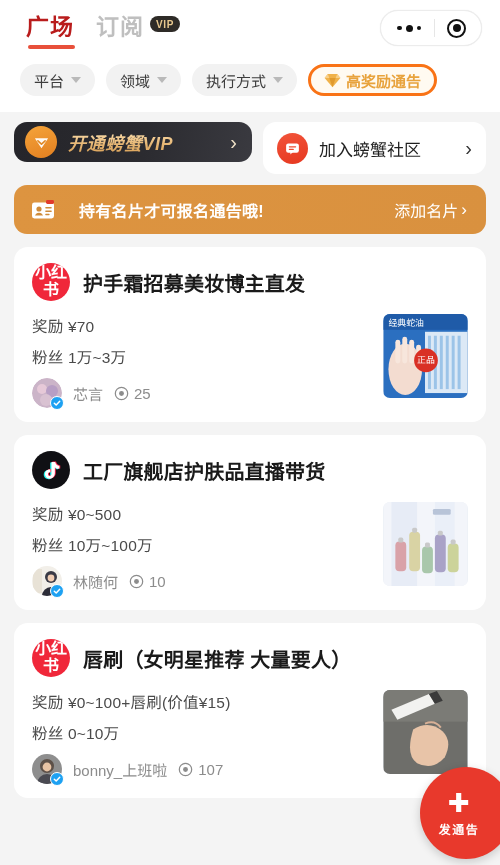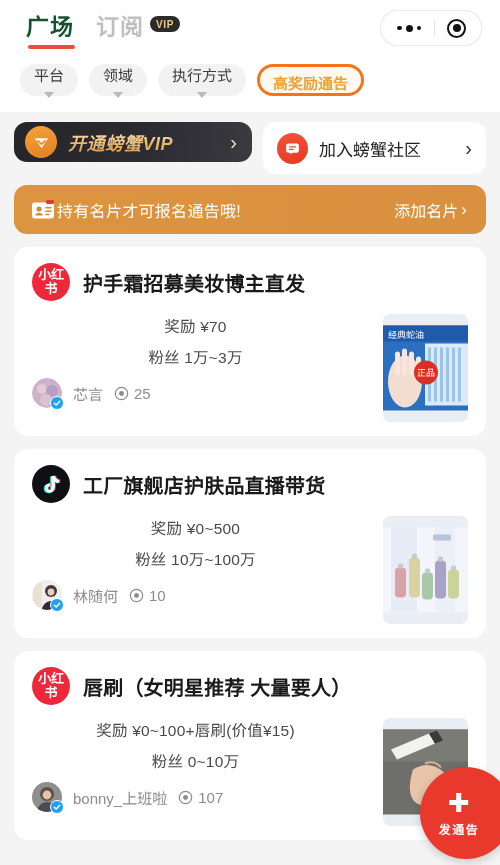--- a/index.html
+++ b/index.html
@@ -38,21 +38,21 @@
 
   
   .navbar {
     height:56px; background:#fff;
     display:flex; align-items:center; justify-content:space-between;
     padding:0 18px 0 26px;
   }
   .tabs { display:flex; align-items:flex-end; gap:22px; }
   .tab { position:relative; padding-bottom:7px; cursor:pointer; }
   .tab .tlabel { font-size:23px; font-weight:700; color:#bfbfbf; letter-spacing:1px; }
-  .tab.active .tlabel { color:#14532d; }
+  .tab.active .tlabel { color:#b91c1c; }
   .tab.active::after {
     content:""; position:absolute; left:2px; bottom:0;
     width:47px; height:3.5px; background:#e8503a; border-radius:2px;
   }
   .vip-badge {
     display:inline-block; vertical-align:middle; margin-left:6px;
     background:#2e2b27; color:#e9c98f; font-size:10px; font-weight:700;
     padding:2.5px 6px; border-radius:8px; letter-spacing:.6px;
     position:relative; top:-6px;
   }
@@ -71,21 +71,21 @@
           display:flex;align-items:center;justify-content:center; }
   .ring span { width:8px;height:8px;background:#111;border-radius:50%;display:block; }
 
   
   .filters { background:#fff; display:flex; align-items:center; gap:11px;
              padding:8px 20px 16px 20px; }
   .chip {
     display:flex; align-items:center; gap:7px;
     background:#f2f2f2; border-radius:16px;
     height:32px; padding:0 14px;
-    font-size:15px; color:#3d3d3d; cursor:pointer; white-space:nowrap;flex-direction:column;
+    font-size:15px; color:#3d3d3d; cursor:pointer; white-space:nowrap;
   }
   .caret { width:0;height:0;border-left:5px solid transparent;
            border-right:5px solid transparent;border-top:6px solid #b9b9b9; }
   .chip.gold {
     background:#fffaf1; color:#e8a33d; font-weight:600;
     border:3px solid #f97316; gap:5px; padding:0 13px;
   }
   .gem { width:17px;height:15px;display:block; }
 
   
@@ -123,51 +123,51 @@
   .comm-text { margin-left:11px; font-size:17px; color:#1f1f1f; white-space:nowrap; }
   .comm-arrow { margin-left:auto; color:#333; font-size:20px; font-weight:300; }
 
   
   .notice {
     margin-top:11px; height:49px; border-radius:13px;
     background:linear-gradient(95deg,#dd9440,#d9913f);
     display:flex; align-items:center; padding:0 19px 0 17px; cursor:pointer;
   }
   .card-icon { width:24px;height:20px;flex:0 0 auto; }
-  .notice-text { margin-left:2px; font-size:16px; color:#fff; letter-spacing:.3px; }
+  .notice-text { margin-left:24px; font-size:16px; color:#fff; letter-spacing:.3px;font-weight:bold; }
   .notice-cta { margin-left:auto; font-size:16px; color:#fff; display:flex;
                 align-items:center; gap:3px; white-space:nowrap; }
   .notice-cta .ch { font-size:17px; font-weight:300; }
 
   
   .job { margin-top:13px; background:#fff; border-radius:14px;
          padding:16px 18px 14px 18px; position:relative; cursor:pointer; }
   .job-head { display:flex; align-items:center; gap:13px; }
   .plat { width:38px;height:38px;border-radius:50%;flex:0 0 auto;
           display:flex;align-items:center;justify-content:center;overflow:hidden; }
   .plat.xhs { background:#f0273a; }
-  .plat.xhs span { color:#fff;font-size:13px;font-weight:800;line-height:1.05;
+  .plat.xhs span { color:#fff;font-size:16px;font-weight:800;line-height:1.05;
                    text-align:center;letter-spacing:-.2px; }
   .plat.dy { background:#101014; }
   .job-title { font-size:20px; font-weight:700; color:#1a1a1a; letter-spacing:.2px; }
-  .job-body { display:flex; margin-top:13px;text-align:center; }
+  .job-body { display:flex; margin-top:13px; }
   .job-meta { flex:1; min-width:0; }
   .meta-line { font-size:15.5px; color:#4a4a4a; margin-bottom:9px; letter-spacing:.2px; }
   .job-foot { display:flex; align-items:center; gap:11px; margin-top:11px; }
   .avatar-wrap { position:relative; width:30px;height:30px;flex:0 0 auto; }
   .avatar { width:30px;height:30px;border-radius:50%;display:block;overflow:hidden; }
   .verified { position:absolute; right:-2px; bottom:-2px;
               width:14px;height:14px;border-radius:50%;background:#1da1f2;
               border:1.6px solid #fff; display:flex;align-items:center;justify-content:center; }
   .verified svg { width:8px;height:8px; }
   .uname { font-size:15px; color:#8c8c8c; max-width:150px; overflow:hidden;
            text-overflow:ellipsis; white-space:nowrap; }
   .views { display:flex;align-items:center;gap:5px;font-size:15px;color:#8c8c8c; }
   .eye { width:15px;height:15px; }
-  .thumb { width:85px;height:108px;border-radius:7px;flex:0 0 auto;
+  .thumb { width:85px;height:84px;border-radius:7px;flex:0 0 auto;
            margin-left:24px;overflow:hidden;background:#e9eef5; }
   .thumb svg { display:block; width:100%; height:100%; }
 
   
   .fab {
     position:absolute; right:-12px; bottom:6px;
     width:92px;height:92px;border-radius:50%;
     background:#e8392c; color:#fff;
     display:flex;flex-direction:column;align-items:center;justify-content:center;
     gap:4px; cursor:pointer; box-shadow:0 3px 10px rgba(0,0,0,.18);

